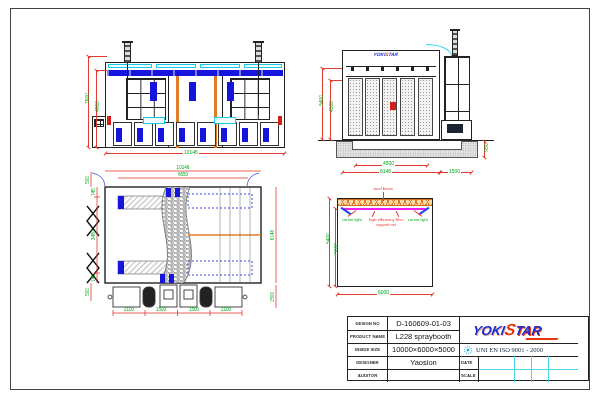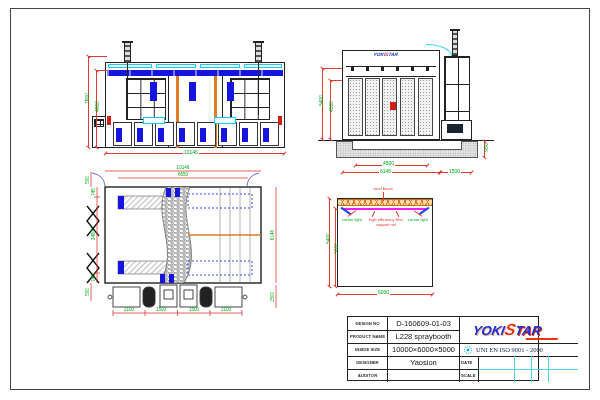--- a/index.html
+++ b/index.html
@@ -295,21 +295,21 @@
     <div class="ann-grn" style="left:405px;top:218px;width:26px;">corner light</div>
 
     <div class="dimv" style="left:329px;top:198px;height:89px;"></div>
     <div class="dlab vrot" style="left:316px;top:236px;width:24px;">5400</div>
     <div class="dimv" style="left:335px;top:208px;height:79px;"></div>
     <div class="dlab vrot" style="left:324px;top:246px;width:24px;">5000</div>
     <div class="dimh" style="left:337px;top:294px;width:96px;"></div>
     <div class="dlab" style="left:377px;top:290px;">6000</div>
   </div>
 
-  <div class="p" style="left:347px;top:316px;width:192px;height:65px;border:1px solid #222;background:#fff;">
+  <div class="p" style="left:347px;top:316px;width:242px;height:65px;border:1px solid #222;background:#fff;">
 
     <div class="tb-line" style="left:0;top:13px;width:111px;height:1px;"></div>
     <div class="tb-line" style="left:0;top:26px;width:230px;height:1px;"></div>
     <div class="tb-line" style="left:0;top:39px;width:230px;height:1px;"></div>
     <div class="tb-line" style="left:0;top:52px;width:130px;height:1px;"></div>
     <div class="tb-cyan" style="left:130px;top:52px;width:100px;height:1px;"></div>
     <div class="tb-line" style="left:39px;top:0;width:1px;height:65px;"></div>
     <div class="tb-line" style="left:111px;top:0;width:1px;height:65px;"></div>
     <div class="tb-line" style="left:130px;top:39px;width:1px;height:26px;"></div>
     <div class="tb-cyan" style="left:166px;top:39px;width:1px;height:26px;"></div>

